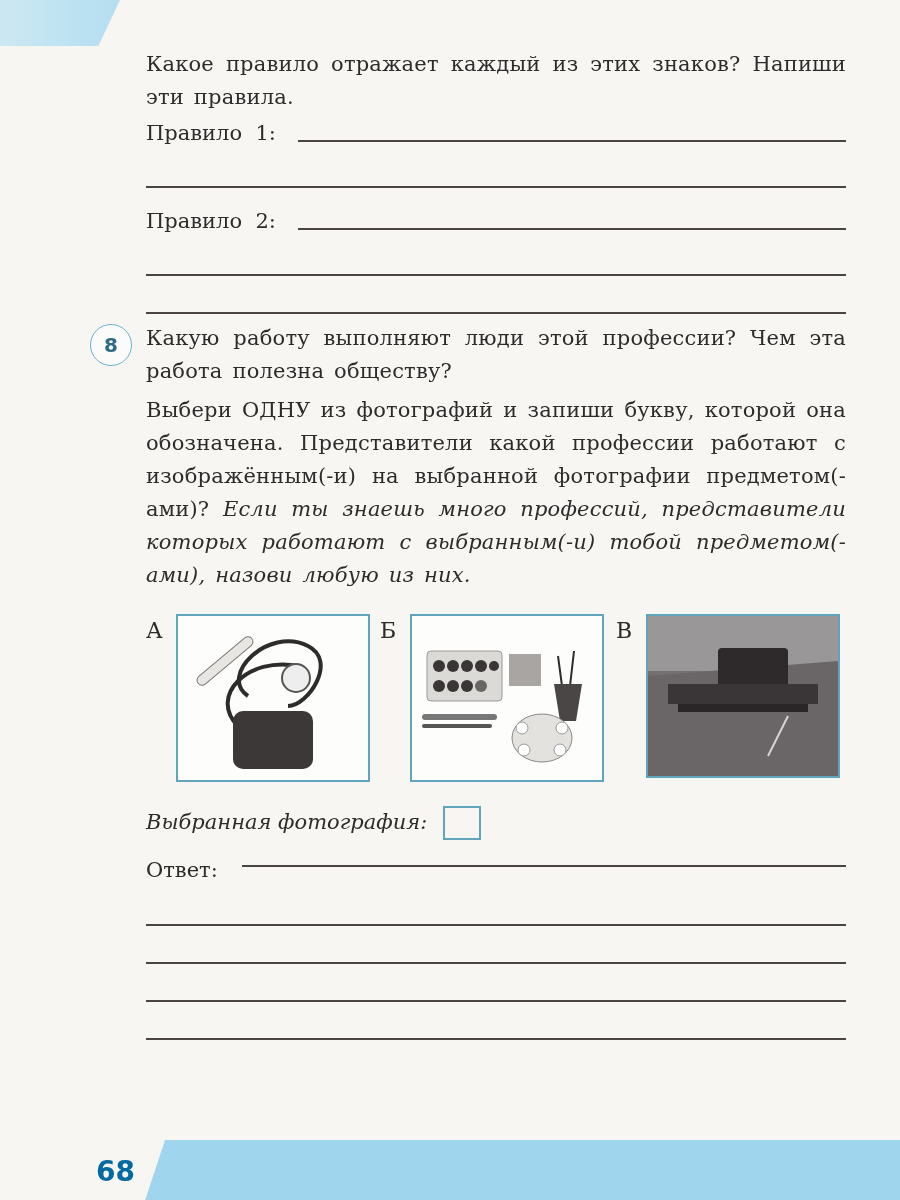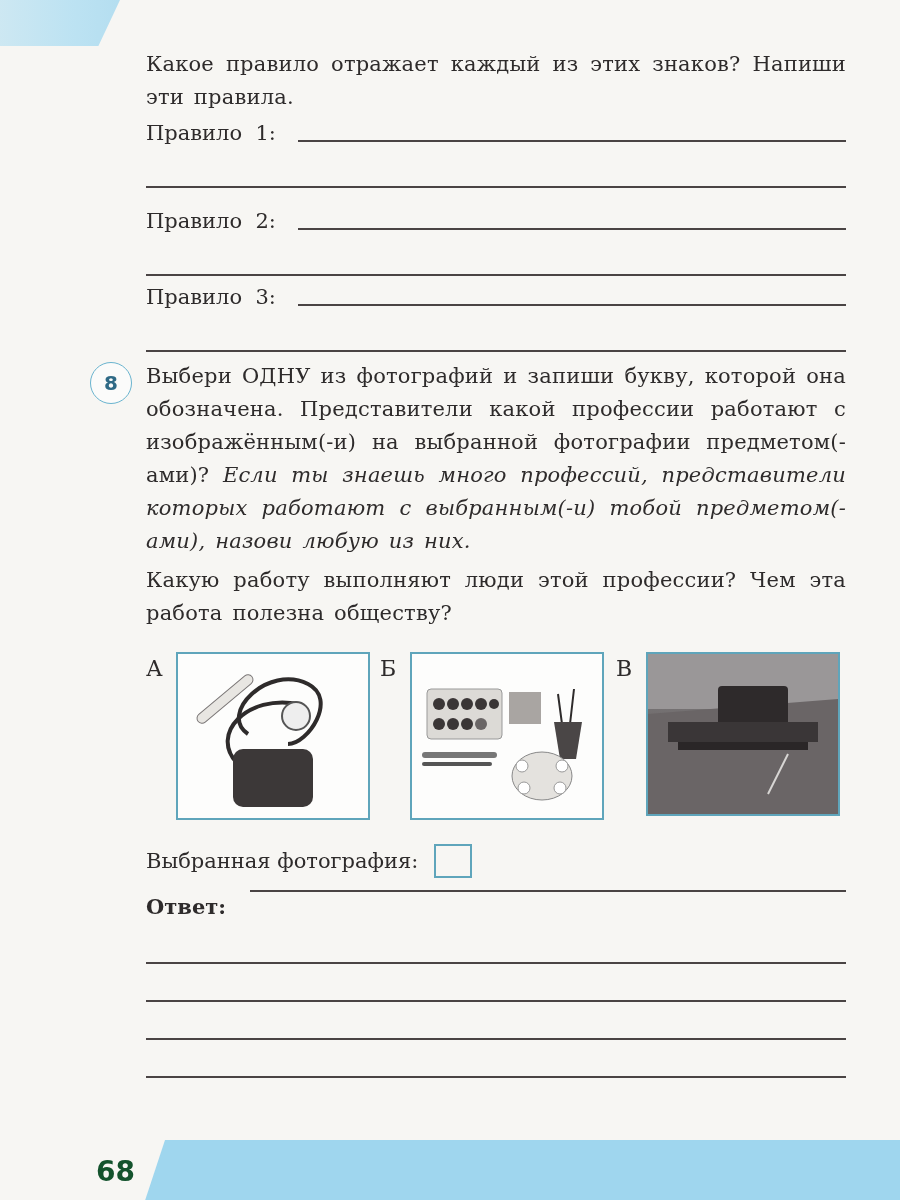--- a/index.html
+++ b/index.html
@@ -35,38 +35,38 @@
     }
     .it { font-style: italic; }
     .photos { display: flex; margin-top: 22px; gap: 0; position: relative; height: 170px; }
     .photo-wrap { position: absolute; top: 0; display: flex; }
     .photo-label { font-size: 22px; width: 30px; }
     .photo {
       width: 190px; height: 164px; border: 2px solid #5fa5bb; background: #fdfdfc;
       position: relative; overflow: hidden;
     }
     .photo.dark { background: linear-gradient(180deg, #8a8788 0%, #6e6a6b 45%, #5c5858 100%); width: 190px; height: 160px; }
-    .chosen-row { display: flex; align-items: center; margin-top: 22px; }
+    .chosen-row { display: flex; align-items: flex-start; margin-top: 22px; font-style: italic; }
     .answer-box {
       width: 34px; height: 30px; border: 2px solid #5fa5bb; margin-left: 16px; display: inline-block;
     }
-    .answer-row { display: flex; align-items: flex-start; height: 36px; margin-top: 12px; font-weight: bold; }
+    .answer-row { display: flex; align-items: center; height: 36px; margin-top: 12px; }
     .answer-label { margin-right: 24px; }
     .footer-band {
       position: absolute; left: 0; bottom: 0; width: 900px; height: 60px;
       background: #9fd6ee;
     }
     .footer-cut {
       position: absolute; left: 0; bottom: 0; width: 165px; height: 60px;
       background: #f7f6f3;
       clip-path: polygon(0 0, 100% 0, 88% 100%, 0 100%);
     }
     .page-num {
       position: absolute; left: 96px; bottom: 12px;
-      font-family: "DejaVu Sans", sans-serif; font-weight: bold; font-size: 28px; color: #14532d;
+      font-family: "DejaVu Sans", sans-serif; font-weight: bold; font-size: 28px; color: #0369a1;
     }
     svg { display: block; }
   </style>
 </head>
 <body>
 
 <div class="corner-band"></div>
 
 <div class="page">
 
@@ -77,30 +77,26 @@
     <div class="line"></div>
   </div>
   <div class="full-line"></div>
 
   <div class="rule-row" style="margin-top:14px">
     <span class="rule-label">Правило  2:</span>
     <div class="line"></div>
   </div>
   <div class="full-line"></div>
 
-  <div class="rule-row" style="margin-top:2px">
-    <span class="rule-label">Правило  3:</span>
-    <div class="line"></div>
-  </div>
   <div class="full-line"></div>
 
   <div class="task">
     <div class="task-num">8</div>
+    <p class="para" style="margin-top:6px">Какую работу выполняют люди этой профессии? Чем эта работа полезна обществу?</p>
     <p class="para" style="margin-top:6px"><span>Выбери ОДНУ из фотографий и запиши букву, которой она обозначена. Представители какой профессии работают с изображённым(-и) на выбранной фотографии предметом(-ами)? </span><span class="it">Если ты знаешь много профессий, представители которых работают с выбранным(-и) тобой предметом(-ами), назови любую из них.</span></p>
-    <p class="para" style="margin-top:6px">Какую работу выполняют люди этой профессии? Чем эта работа полезна обществу?</p>
 
     <div class="photos">
 
       <div class="photo-wrap" style="left:0">
         <span class="photo-label">А</span>
         <div class="photo">
           <svg width="190" height="164" viewBox="0 0 190 164">
             <rect x="12" y="40" width="70" height="10" rx="5" transform="rotate(-40 47 45)" fill="#e8e6e2" stroke="#7a7676"></rect>
             <path d="M70 80 C40 60, 90 10, 130 30 C160 45, 130 90, 110 90" fill="none" stroke="#2e2b2b" stroke-width="4"></path>
             <path d="M60 110 C30 80, 70 40, 120 50" fill="none" stroke="#2e2b2b" stroke-width="4"></path>

